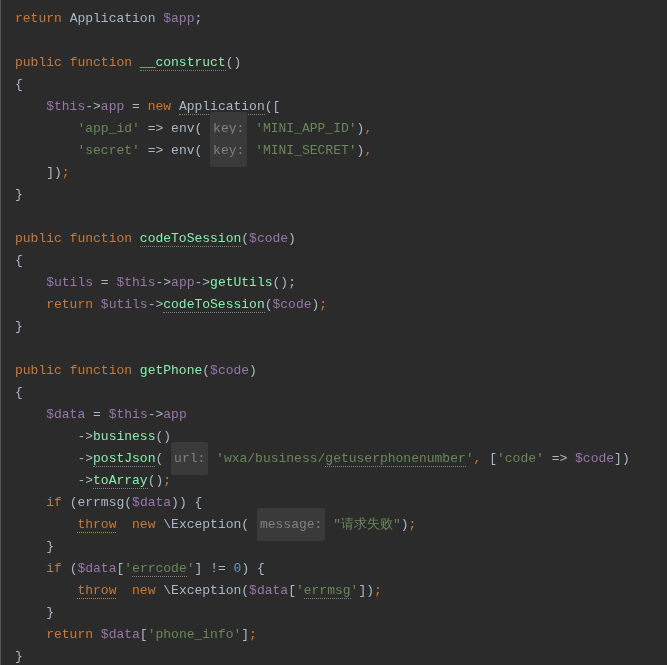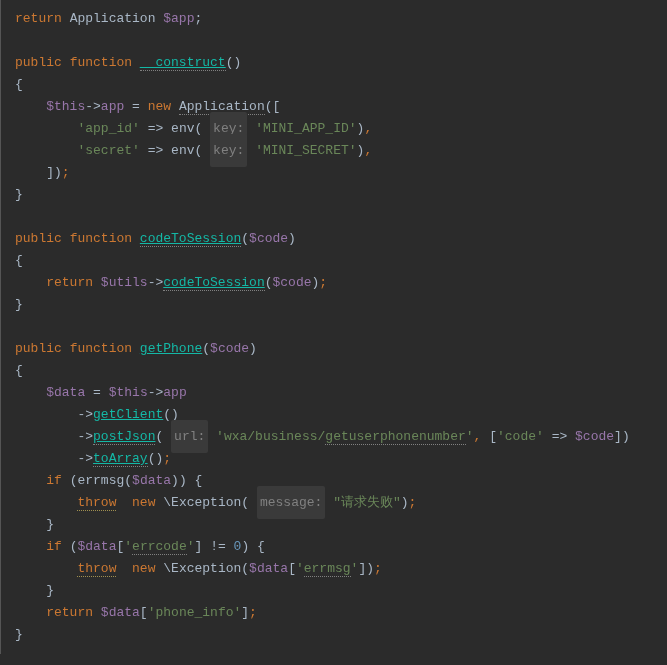--- a/index.html
+++ b/index.html
@@ -12,21 +12,21 @@
   width: 667px;
   height: 665px;
   overflow: hidden;
 }
 .editor {
   border-left: 1px solid #555;
   padding: 8px 0 8px 14px;
 }
 .line { white-space: pre; }
 .kw { color: #cc7832; }
-.fn { color: #14b8a6; text-decoration: underline; }
+.fn { color: #86efac; }
 .var { color: #9876aa; text-align: center; }
 .str { color: #6a8759; text-align: right; }
 .hint { color: #808080; background: #3a3a3a; border-radius: 2px; padding: 9px 3px; font-style: normal; }
 .type { color: #a9b7c6; }
 .punct { color: #a9b7c6; }
 .num { color: #6897bb; }
 .cls { color: #a9b7c6; }
 .wavy { border-bottom: 1px dotted #808080; }
 .wavy-y { border-bottom: 1px dotted #a09050; font-family: Liberation Mono, monospace; }
 </style>
@@ -39,27 +39,28 @@
 <div class="line"><span class="kw">public</span> <span class="kw">function</span> <span class="fn wavy">__construct</span><span class="punct">(</span><span class="punct">)</span></div>
 <div class="line"><span class="punct">{</span></div>
 <div class="line">    <span class="var">$this</span><span class="punct">-&gt;</span><span class="var">app</span> <span class="punct">=</span> <span class="kw">new</span> <span class="cls wavy">Application</span><span class="punct">(</span><span class="punct">[</span></div>
 <div class="line">        <span class="str">'app_id'</span> <span class="punct">=&gt;</span> <span class="cls">env</span><span class="punct">(</span> <span class="hint">key:</span> <span class="str">'MINI_APP_ID'</span><span class="punct">)</span><span class="kw">,</span></div>
 <div class="line">        <span class="str">'secret'</span> <span class="punct">=&gt;</span> <span class="cls">env</span><span class="punct">(</span> <span class="hint">key:</span> <span class="str">'MINI_SECRET'</span><span class="punct">)</span><span class="kw">,</span></div>
 <div class="line">    <span class="punct">]</span><span class="punct">)</span><span class="kw">;</span></div>
 <div class="line"><span class="punct">}</span></div>
 <div class="line"> </div>
 <div class="line"><span class="kw">public</span> <span class="kw">function</span> <span class="fn wavy">codeToSession</span><span class="punct">(</span><span class="var">$code</span><span class="punct">)</span></div>
 <div class="line"><span class="punct">{</span></div>
+<div class="line">    <span class="var">$utils</span> <span class="punct">=</span> <span class="var">$this</span><span class="punct">-&gt;</span><span class="var">app</span><span class="punct">-&gt;</span><span class="fn">getUtils</span><span class="punct">(</span><span class="punct">)</span><span class="punct">;</span></div>
 <div class="line">    <span class="kw">return</span> <span class="var">$utils</span><span class="punct">-&gt;</span><span class="fn wavy">codeToSession</span><span class="punct">(</span><span class="var">$code</span><span class="punct">)</span><span class="kw">;</span></div>
 <div class="line"><span class="punct">}</span></div>
 <div class="line"> </div>
 <div class="line"><span class="kw">public</span> <span class="kw">function</span> <span class="fn">getPhone</span><span class="punct">(</span><span class="var">$code</span><span class="punct">)</span></div>
 <div class="line"><span class="punct">{</span></div>
 <div class="line">    <span class="var">$data</span> <span class="punct">=</span> <span class="var">$this</span><span class="punct">-&gt;</span><span class="var">app</span></div>
-<div class="line">        <span class="punct">-&gt;</span><span class="fn">getClient</span><span class="punct">(</span><span class="punct">)</span></div>
+<div class="line">        <span class="punct">-&gt;</span><span class="fn">business</span><span class="punct">(</span><span class="punct">)</span></div>
 <div class="line">        <span class="punct">-&gt;</span><span class="fn wavy">postJson</span><span class="punct">(</span> <span class="hint">url:</span> <span class="str">'wxa/business/</span><span class="str wavy">getuserphonenumber</span><span class="str">'</span><span class="kw">,</span> <span class="punct">[</span><span class="str">'code'</span> <span class="punct">=&gt;</span> <span class="var">$code</span><span class="punct">]</span><span class="punct">)</span></div>
 <div class="line">        <span class="punct">-&gt;</span><span class="fn wavy">toArray</span><span class="punct">(</span><span class="punct">)</span><span class="kw">;</span></div>
 <div class="line">    <span class="kw">if</span> <span class="punct">(</span><span class="cls">errmsg</span><span class="punct">(</span><span class="var">$data</span><span class="punct">)</span><span class="punct">)</span> <span class="punct">{</span></div>
 <div class="line">        <span class="kw wavy-y">throw</span>  <span class="kw">new</span> <span class="punct">\</span><span class="cls">Exception</span><span class="punct">(</span> <span class="hint">message:</span> <span class="str">"请求失败"</span><span class="punct">)</span><span class="kw">;</span></div>
 <div class="line">    <span class="punct">}</span></div>
 <div class="line">    <span class="kw">if</span> <span class="punct">(</span><span class="var">$data</span><span class="punct">[</span><span class="str">'</span><span class="str wavy">errcode</span><span class="str">'</span><span class="punct">]</span> <span class="punct">!=</span> <span class="num">0</span><span class="punct">)</span> <span class="punct">{</span></div>
 <div class="line">        <span class="kw wavy-y">throw</span>  <span class="kw">new</span> <span class="punct">\</span><span class="cls">Exception</span><span class="punct">(</span><span class="var">$data</span><span class="punct">[</span><span class="str">'</span><span class="str wavy">errmsg</span><span class="str">'</span><span class="punct">]</span><span class="punct">)</span><span class="kw">;</span></div>
 <div class="line">    <span class="punct">}</span></div>
 <div class="line">    <span class="kw">return</span> <span class="var">$data</span><span class="punct">[</span><span class="str">'phone_info'</span><span class="punct">]</span><span class="kw">;</span></div>
 <div class="line"><span class="punct">}</span></div>

